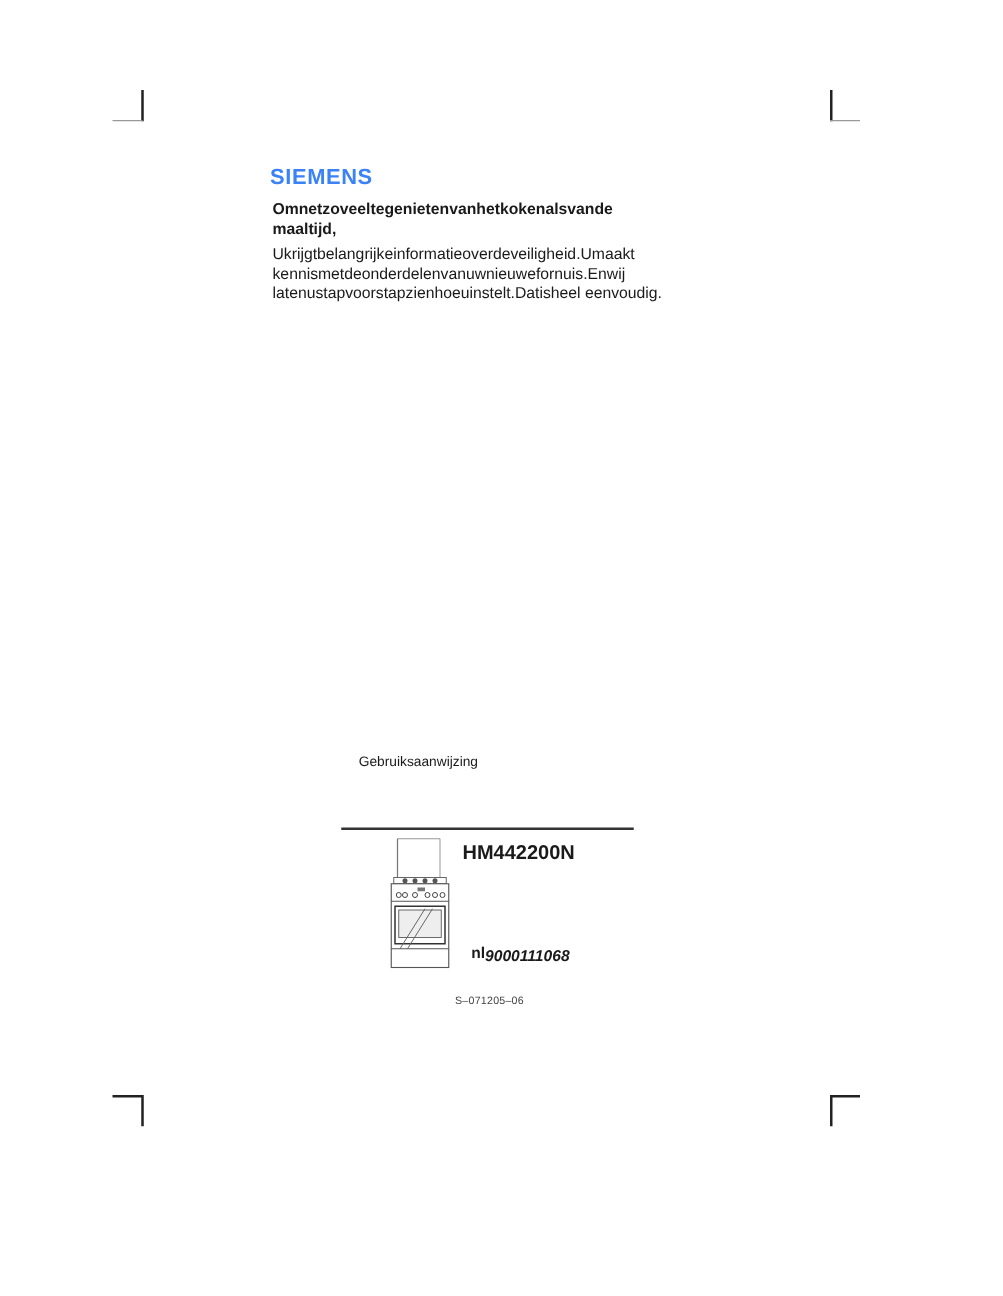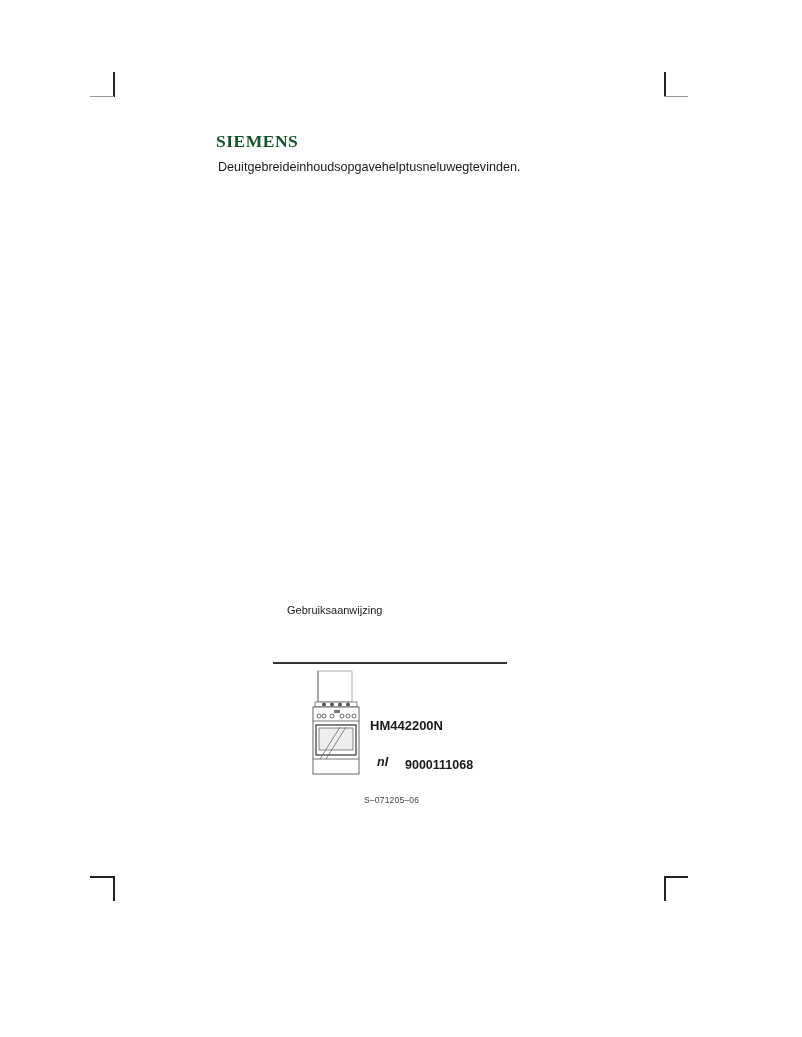--- a/index.html
+++ b/index.html
@@ -1,46 +1,47 @@
 <!DOCTYPE html>
 <html><head>
 <meta charset="utf-8">
 <style>
   html, body { margin:0; padding:0; background:#ffffff; }
   body { width:802px; height:1037px; position:relative; overflow:hidden; font-family:"Liberation Sans", sans-serif; color:#1a1a1a; }
   .crop { position:absolute; background:#222; }
-  .logo { position:absolute; left:216px; top:131px; font-family:Liberation Serif, serif; font-weight:bold; font-size:17.5px; letter-spacing:0.5px; color:#14532d; }
+  .logo { position:absolute; left:216px; top:131px; font-family:Liberation Sans, sans-serif; font-weight:bold; font-size:17.5px; letter-spacing:0.5px; color:#3b82f6; }
   .intro { position:absolute; left:218px; top:160px; width:320px; font-size:12.6px; line-height:15.5px; }
   .intro .lead { font-weight:bold; margin:0 0 5px 0; }
   .intro p { margin:0 0 5px 0; }
   .intro p.gap { margin-top:16px; }
   .cover-title { position:absolute; left:287px; top:604px; font-size:11px; }
   .cover-rule { position:absolute; left:273px; top:662px; width:234px; height:1.5px; background:#333; }
-  .model { position:absolute; left:370px; top:674px; font-weight:bold; font-size:13px;margin-top:44px; }
-  .lang { position:absolute; left:377px; top:755px; font-weight:bold; font-size:12.5px;font-style:italic; }
-  .partno { position:absolute; left:405px; top:758px; font-weight:bold; font-size:12.5px; }
+  .model { position:absolute; left:370px; top:674px; font-weight:bold; font-size:16px; }
+  .lang { position:absolute; left:377px; top:755px; font-weight:bold; font-size:12.5px; }
+  .partno { position:absolute; left:388px; top:758px; font-weight:bold; font-size:12.5px;font-style:italic; }
   .docid { position:absolute; left:364px; top:795px; font-size:8.5px; color:#444; letter-spacing:0.2px; }
   .stove { position:absolute; left:312px; top:669px; width:48px; height:106px; }
 </style>
 </head>
 <body>
 
 <div class="crop" style="left:113px;top:72px;width:1.5px;height:25px;"></div>
 <div class="crop" style="left:90px;top:96px;width:24px;height:1px;background:#999;"></div>
 <div class="crop" style="left:664px;top:72px;width:1.5px;height:25px;"></div>
 <div class="crop" style="left:664px;top:96px;width:24px;height:1px;background:#999;"></div>
 <div class="crop" style="left:90px;top:876px;width:24px;height:1.5px;"></div>
 <div class="crop" style="left:113px;top:876px;width:1.5px;height:25px;"></div>
 <div class="crop" style="left:664px;top:876px;width:24px;height:1.5px;"></div>
 <div class="crop" style="left:664px;top:876px;width:1.5px;height:25px;"></div>
 
 <div class="logo">SIEMENS</div>
 
 <div class="intro">
-  <p>Deuitgebreideinhoudsopgavehelptusneluwegtevinden.</p>
+  <p class="lead">Omnetzoveeltegenietenvanhetkokenalsvande maaltijd,</p>
+  <p>Ukrijgtbelangrijkeinformatieoverdeveiligheid.Umaakt kennismetdeonderdelenvanuwnieuwefornuis.Enwij latenustapvoorstapzienhoeuinstelt.Datisheel eenvoudig.</p>
 </div>
 
 <div class="cover-title">Gebruiksaanwijzing</div>
 <div class="cover-rule"></div>
 
 <svg class="stove" viewBox="0 0 48 106" xmlns="http://www.w3.org/2000/svg">
 
   <path d="M6 2 L40 2 L40 33 L6 33 Z" fill="#fff" stroke="#999" stroke-width="0.8"></path>
   <line x1="6" y1="2" x2="6" y2="33" stroke="#777" stroke-width="1"></line>
 

